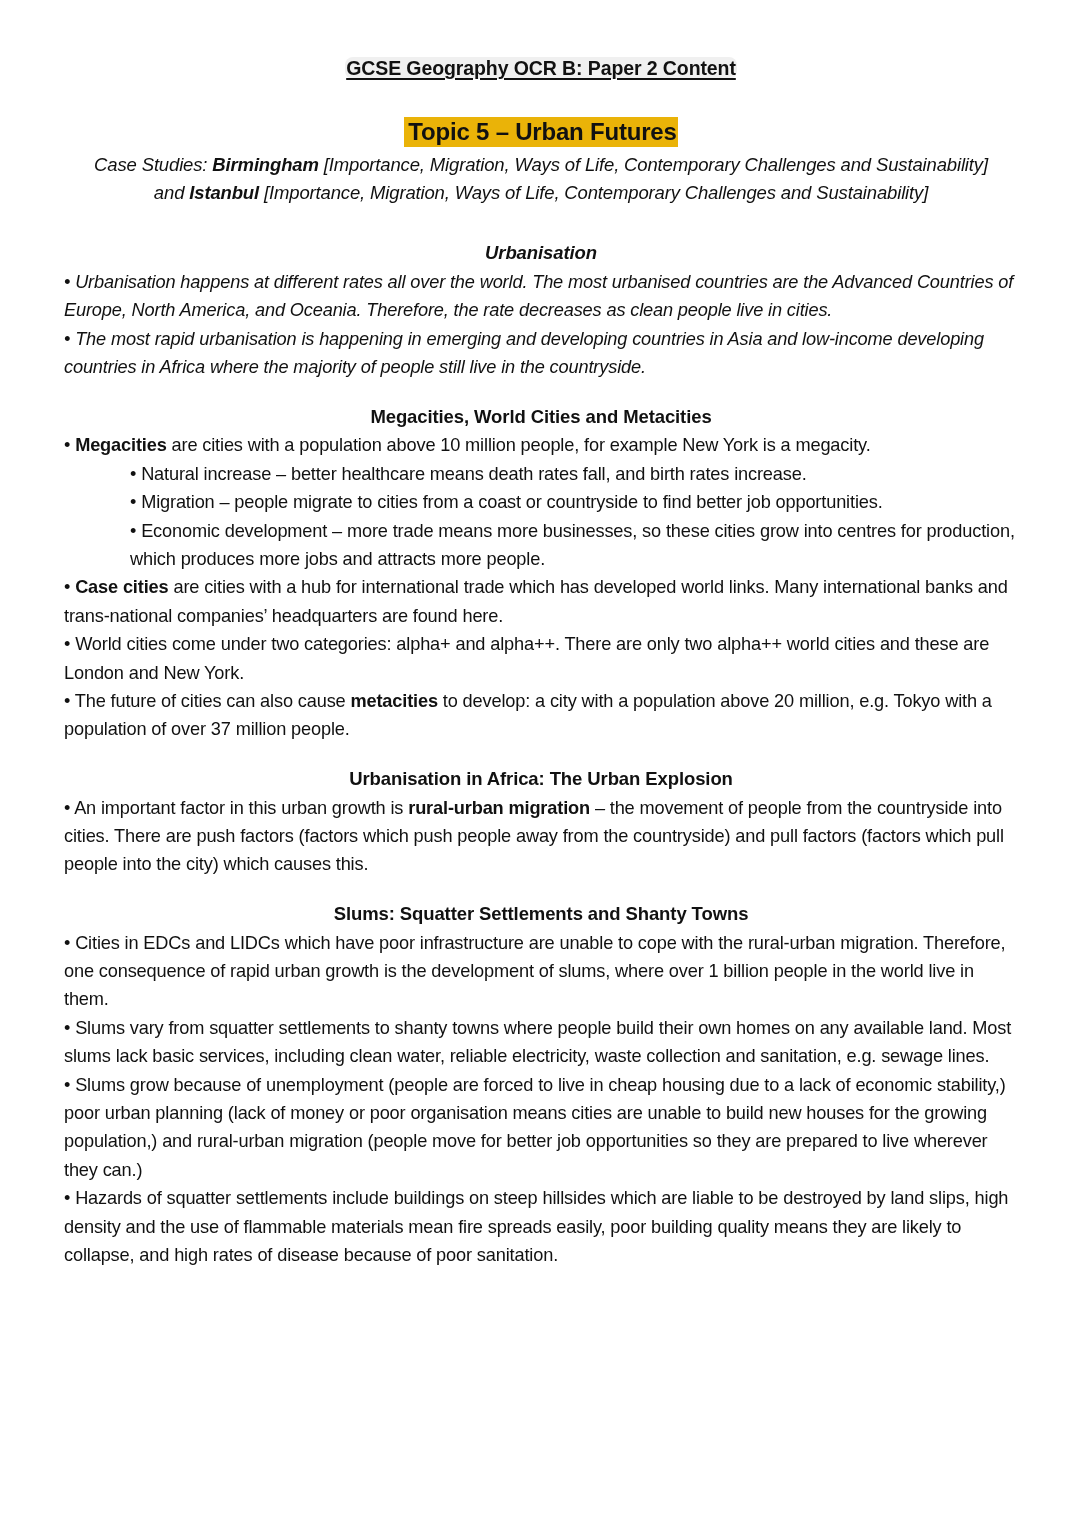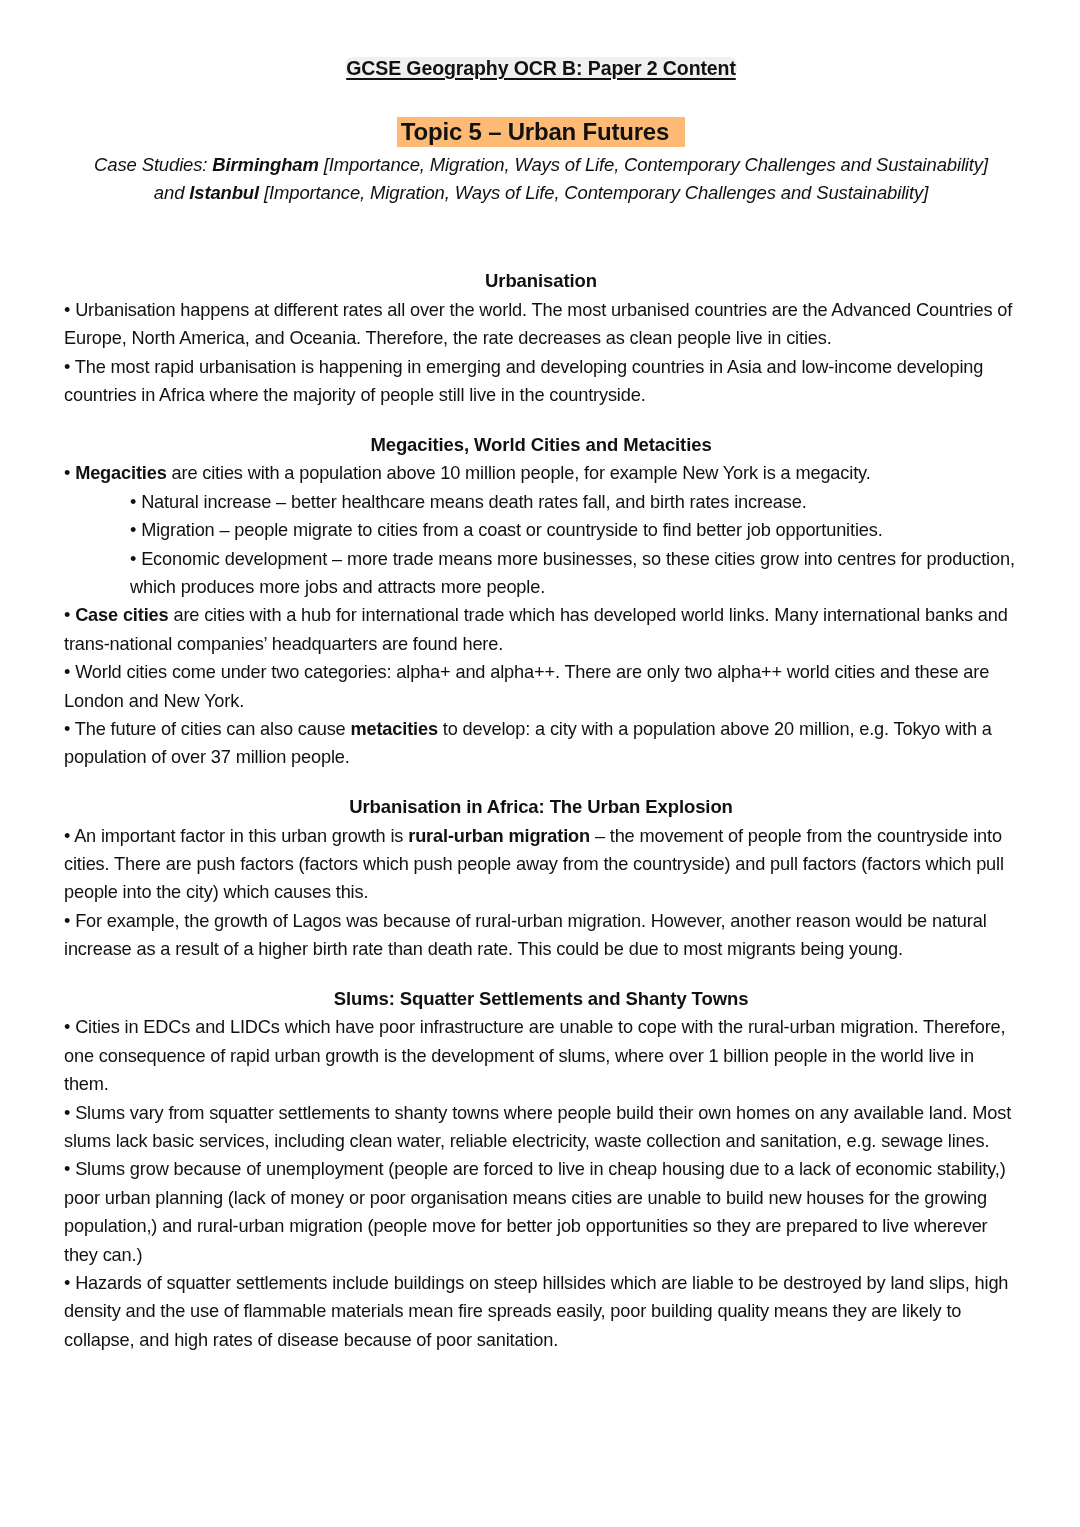--- a/index.html
+++ b/index.html
@@ -43,22 +43,22 @@
 
   .topic-title {
     text-align: center;
     font-size: 24px;
     font-weight: bold;
     margin: 36px 0 4px 0;
     line-height: 1.25;
     letter-spacing: -0.2px;
   }
   .topic-title .hl {
-    background: #fdba74;
-    padding: 1px 16px 2px 4px;
+    background: #eab308;
+    padding: 1px 1px 2px 4px;
   }
 
   .case-studies {
     text-align: center;
     font-style: italic;
     font-size: 18.5px;
     line-height: 1.48;
     margin: 4px 0 8px 0;
     letter-spacing: -0.15px;
   }
@@ -73,21 +73,22 @@
     font-weight: bold;
     margin: 0 0 2px 0;
     line-height: 1.4;
     letter-spacing: -0.1px;
   }
 
   .section {
     margin-top: 22px;
   }
   .section:first-of-type {
-    margin-top: 62px;
+    margin-top: 34px;
+    font-style: italic;
   }
 
   
   .bullet {
     font-size: 18.2px;
     line-height: 1.56;
     margin: 0;
     padding: 0;
     letter-spacing: -0.15px;
     text-align: left;
@@ -133,21 +134,20 @@
         <p class="bullet level-2"><span class="bdot">•</span> <span>Natural increase – better healthcare means death rates fall, and birth rates increase.</span></p>
         <p class="bullet level-2"><span class="bdot">•</span> <span>Migration – people migrate to cities from a coast or countryside to find better job opportunities.</span></p>
         <p class="bullet level-2"><span class="bdot">•</span> <span>Economic development – more trade means more businesses, so these cities grow into centres for production, which produces more jobs and attracts more people.</span></p>
         <p class="bullet"><span class="bdot">•</span> <b>Case cities</b><span> are cities with a hub for international trade which has developed world links. Many international banks and trans-national companies’ headquarters are found here.</span></p>
         <p class="bullet"><span class="bdot">•</span> <span>World cities come under two categories: alpha+ and alpha++. There are only two alpha++ world cities and these are London and New York.</span></p>
         <p class="bullet"><span class="bdot">•</span> <span>The future of cities can also cause </span><b>metacities</b><span> to develop: a city with a population above 20 million, e.g. Tokyo with a population of over 37 million people.</span></p>
       </section>
       <section class="section">
         <h3 class="section-heading">Urbanisation in Africa: The Urban Explosion</h3>
         <p class="bullet"><span class="bdot">•</span> <span>An important factor in this urban growth is </span><b>rural-urban migration</b><span> – the movement of people from the countryside into cities. There are push factors (factors which push people away from the countryside) and pull factors (factors which pull people into the city) which causes this.</span></p>
-        <p class="bullet"><span class="bdot">•</span> <span>For example, the growth of Lagos was because of rural-urban migration. However, another reason would be natural increase as a result of a higher birth rate than death rate. This could be due to most migrants being young.</span></p>
       </section>
       <section class="section">
         <h3 class="section-heading">Slums: Squatter Settlements and Shanty Towns</h3>
         <p class="bullet"><span class="bdot">•</span> <span>Cities in EDCs and LIDCs which have poor infrastructure are unable to cope with the rural-urban migration. Therefore, one consequence of rapid urban growth is the development of slums, where over 1 billion people in the world live in them.</span></p>
         <p class="bullet"><span class="bdot">•</span> <span>Slums vary from squatter settlements to shanty towns where people build their own homes on any available land. Most slums lack basic services, including clean water, reliable electricity, waste collection and sanitation, e.g. sewage lines.</span></p>
         <p class="bullet"><span class="bdot">•</span> <span>Slums grow because of unemployment (people are forced to live in cheap housing due to a lack of economic stability,) poor urban planning (lack of money or poor organisation means cities are unable to build new houses for the growing population,) and rural-urban migration (people move for better job opportunities so they are prepared to live wherever they can.)</span></p>
         <p class="bullet"><span class="bdot">•</span> <span>Hazards of squatter settlements include buildings on steep hillsides which are liable to be destroyed by land slips, high density and the use of flammable materials mean fire spreads easily, poor building quality means they are likely to collapse, and high rates of disease because of poor sanitation.</span></p>
       </section>
     </div>
 

